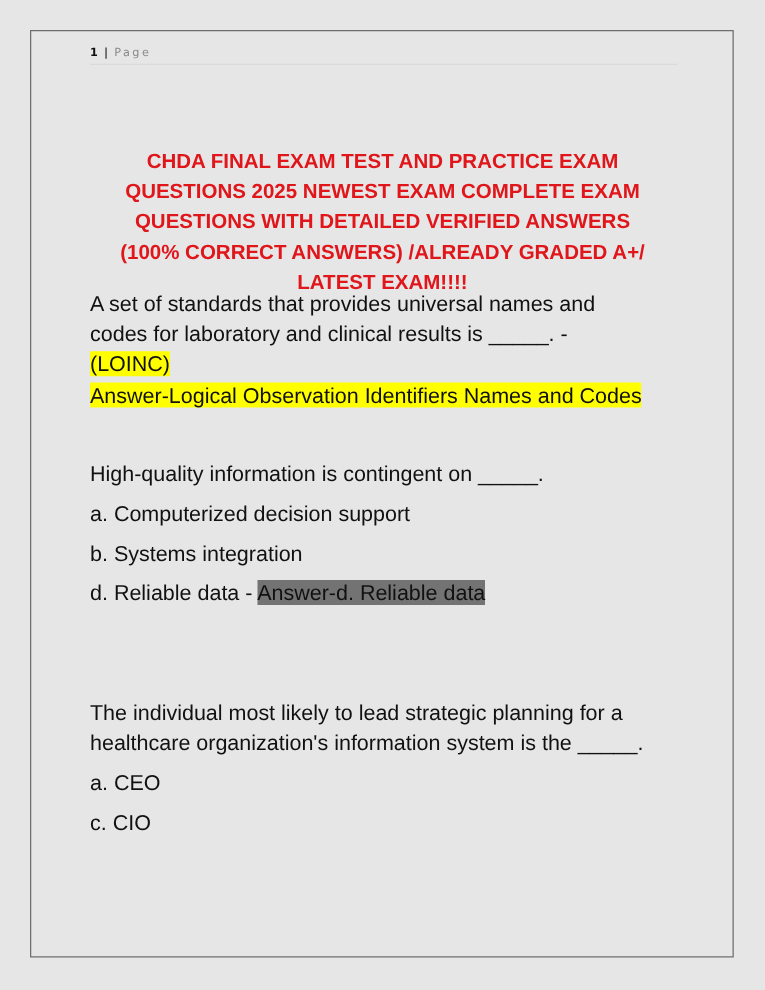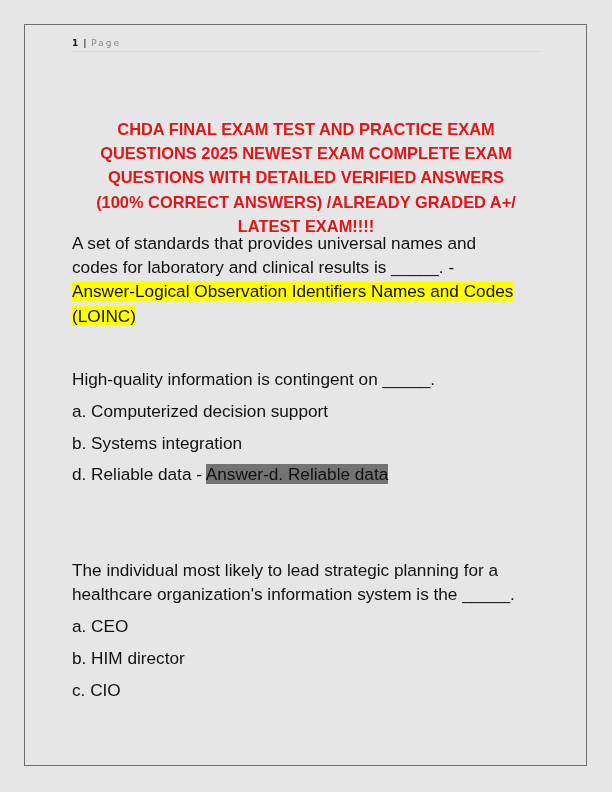--- a/index.html
+++ b/index.html
@@ -82,30 +82,29 @@
   <div>CHDA FINAL EXAM TEST AND PRACTICE EXAM</div>
   <div>QUESTIONS 2025 NEWEST EXAM COMPLETE EXAM</div>
   <div>QUESTIONS WITH DETAILED VERIFIED ANSWERS</div>
   <div>(100% CORRECT ANSWERS) /ALREADY GRADED A+/</div>
   <div>LATEST EXAM!!!!</div>
 </div>
 
 <div class="body-text q1">
   <div>A set of standards that provides universal names and</div>
   <div>codes for laboratory and clinical results is _____. -</div>
+  <div><span class="hl" style="background: rgb(255, 255, 0);">(LOINC)</span></div>
   <div><span class="hl" style="background: rgb(255, 255, 0);">Answer-Logical Observation Identifiers Names and Codes</span></div>
-  <div><span class="hl" style="background: rgb(255, 255, 0);">(LOINC)</span></div>
 </div>
 
 <div class="body-text q2">
   <p>High-quality information is contingent on _____.</p>
   <p class="opt">a. Computerized decision support</p>
   <p class="opt">b. Systems integration</p>
   <p class="opt"><span>d. Reliable data - </span><span class="hl" style="background: #737373;">Answer-d. Reliable data</span></p>
 </div>
 
 <div class="body-text q3">
   <p>The individual most likely to lead strategic planning for a</p>
   <p>healthcare organization's information system is the _____.</p>
   <p class="opt">a. CEO</p>
-  <p class="opt">b. HIM director</p>
   <p class="opt">c. CIO</p>
 </div>
 
 </body></html>

